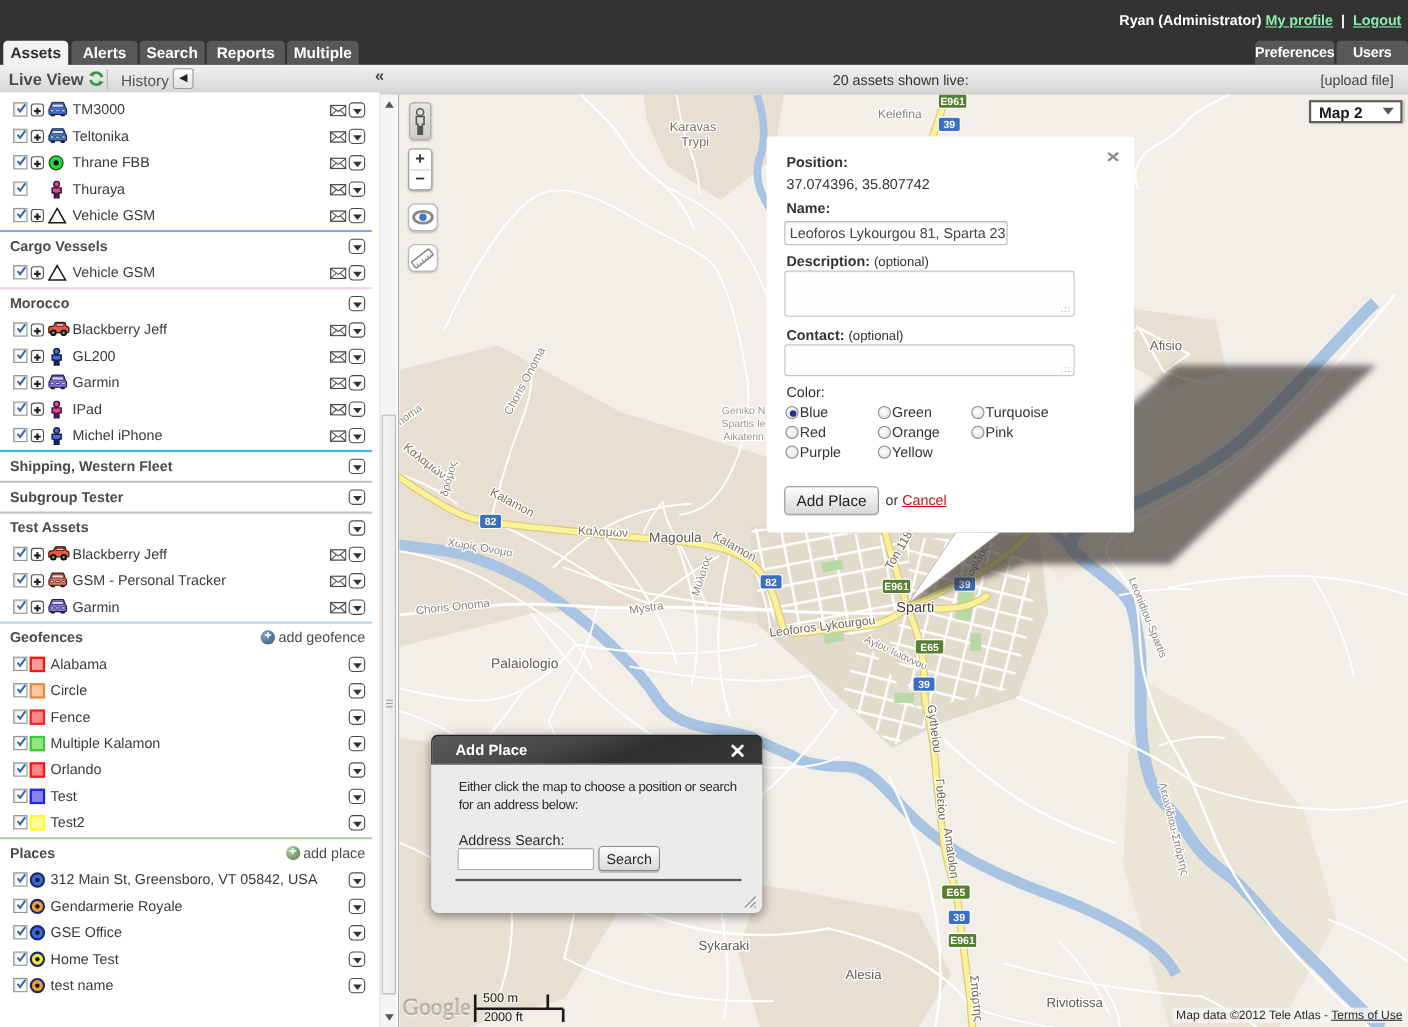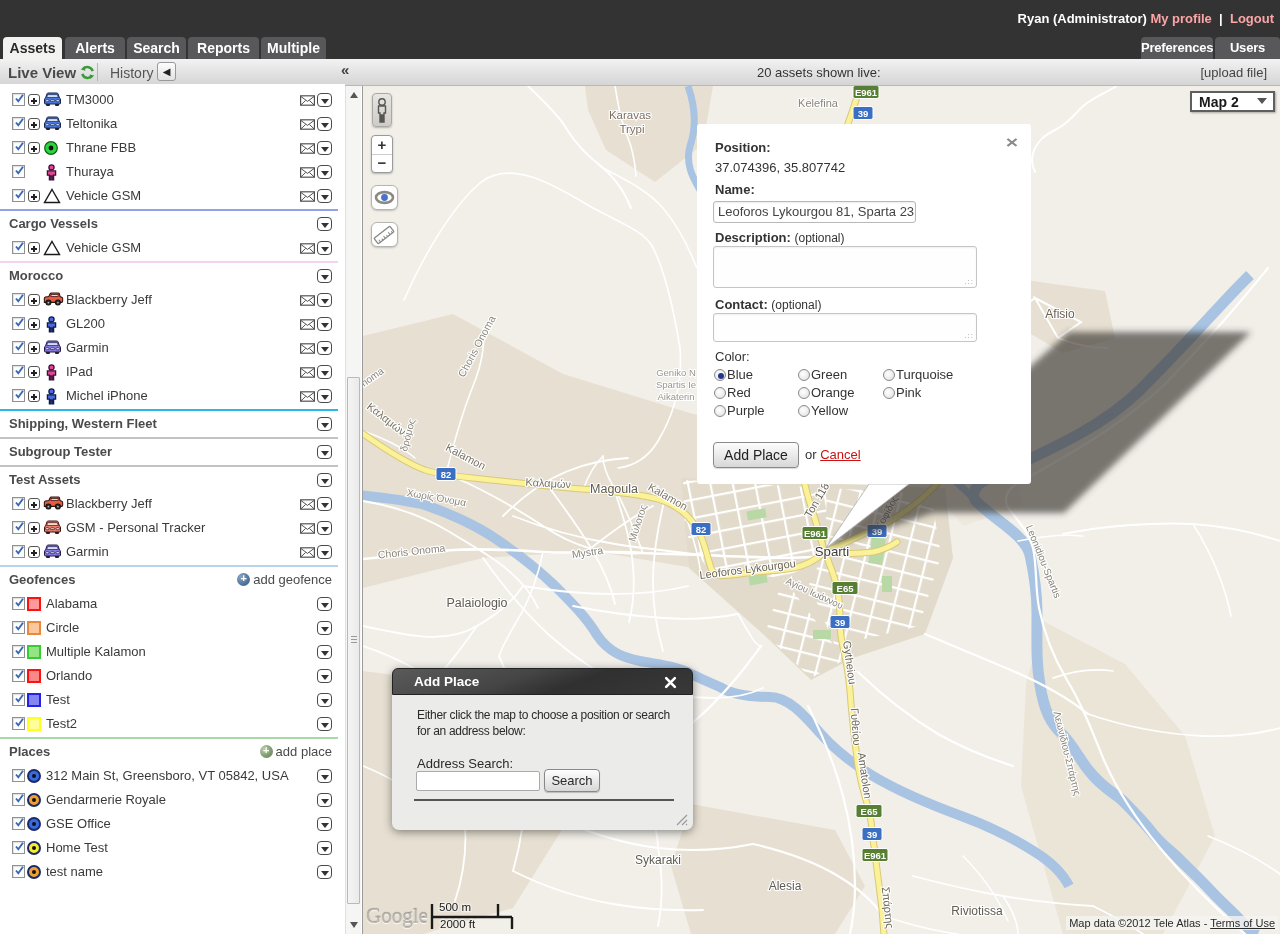--- a/index.html
+++ b/index.html
@@ -1,21 +1,21 @@
 <!DOCTYPE html>
 <html><head>
 <meta charset="utf-8">
 <style>
 * { margin:0; padding:0; box-sizing:border-box; }
 html,body { width:1280px; height:934px; overflow:hidden; font-family:"Liberation Sans", sans-serif; background:#fff; }
 #app { position:relative; width:1280px; height:934px; overflow:hidden; }
 
 #topbar { position:absolute; left:0; top:0; width:1280px; height:59px; background:#333334; }
 #userline { position:absolute; right:6px; top:11px; color:#fff; font-size:13px; font-weight:bold; }
-#userline a { color:#fca5a5; }
+#userline a { color:#86efac; text-decoration:underline; }
 .tab { position:absolute; top:37px; height:22px; border-radius:4px 4px 0 0; background:#58585a; color:#fff; font-size:14px; font-weight:bold; text-align:center; line-height:22px; }
 .tab.rt { font-size:13px; letter-spacing:-0.2px; }
 .tab.active { background:#f2f2f1; color:#2a2a2a; }
 
 #toolbar { position:absolute; left:0; top:59px; width:1280px; height:27px; background:linear-gradient(#f2f2f2,#d5d5d5); border-bottom:1px solid #b8b8b8; }
 #lv { position:absolute; left:8px; top:5px; font-size:15px; font-weight:bold; color:#4a4a4a; }
 #hist { position:absolute; left:110px; top:6px; font-size:14px; color:#555; }
 #histbtn { position:absolute; left:157px; top:3px; width:19px; height:19px; background:linear-gradient(#fdfdfd,#e2e2e2); border:1px solid #999; border-radius:3px; color:#222; font-size:10px; text-align:center; line-height:18px; }
 #tbsep { position:absolute; left:97px; top:4px; width:1px; height:18px; background:#b5b5b5; }
 #collapse { position:absolute; left:341px; top:2px; font-size:15px; font-weight:bold; color:#444; letter-spacing:-2px; }
@@ -559,20 +559,34 @@
 <div class="row">
         <span class="cb">
           <div class="cbx">
             <svg width="13" height="13" viewBox="0 0 13 13" style="display:block">
               <path d="M3,6.5 L5.3,9.3 L10,2.8" fill="none" stroke="#3a68b0" stroke-width="1.9"></path>
             </svg>
           </div>
         </span>
         <span class="gf" style="border-color:#e8893c;background:#fbc89e"></span>
         <span class="gfnm">Circle</span>
+        <span class="dd">
+          <span class="ddb"></span>
+        </span>
+      </div>
+<div class="row">
+        <span class="cb">
+          <div class="cbx">
+            <svg width="13" height="13" viewBox="0 0 13 13" style="display:block">
+              <path d="M3,6.5 L5.3,9.3 L10,2.8" fill="none" stroke="#3a68b0" stroke-width="1.9"></path>
+            </svg>
+          </div>
+        </span>
+        <span class="gf" style="border-color:#ff2222;background:#f98888"></span>
+        <span class="gfnm">Fence</span>
         <span class="dd">
           <span class="ddb"></span>
         </span>
       </div>
 <div class="row">
         <span class="cb">
           <div class="cbx">
             <svg width="13" height="13" viewBox="0 0 13 13" style="display:block">
               <path d="M3,6.5 L5.3,9.3 L10,2.8" fill="none" stroke="#3a68b0" stroke-width="1.9"></path>
             </svg>

